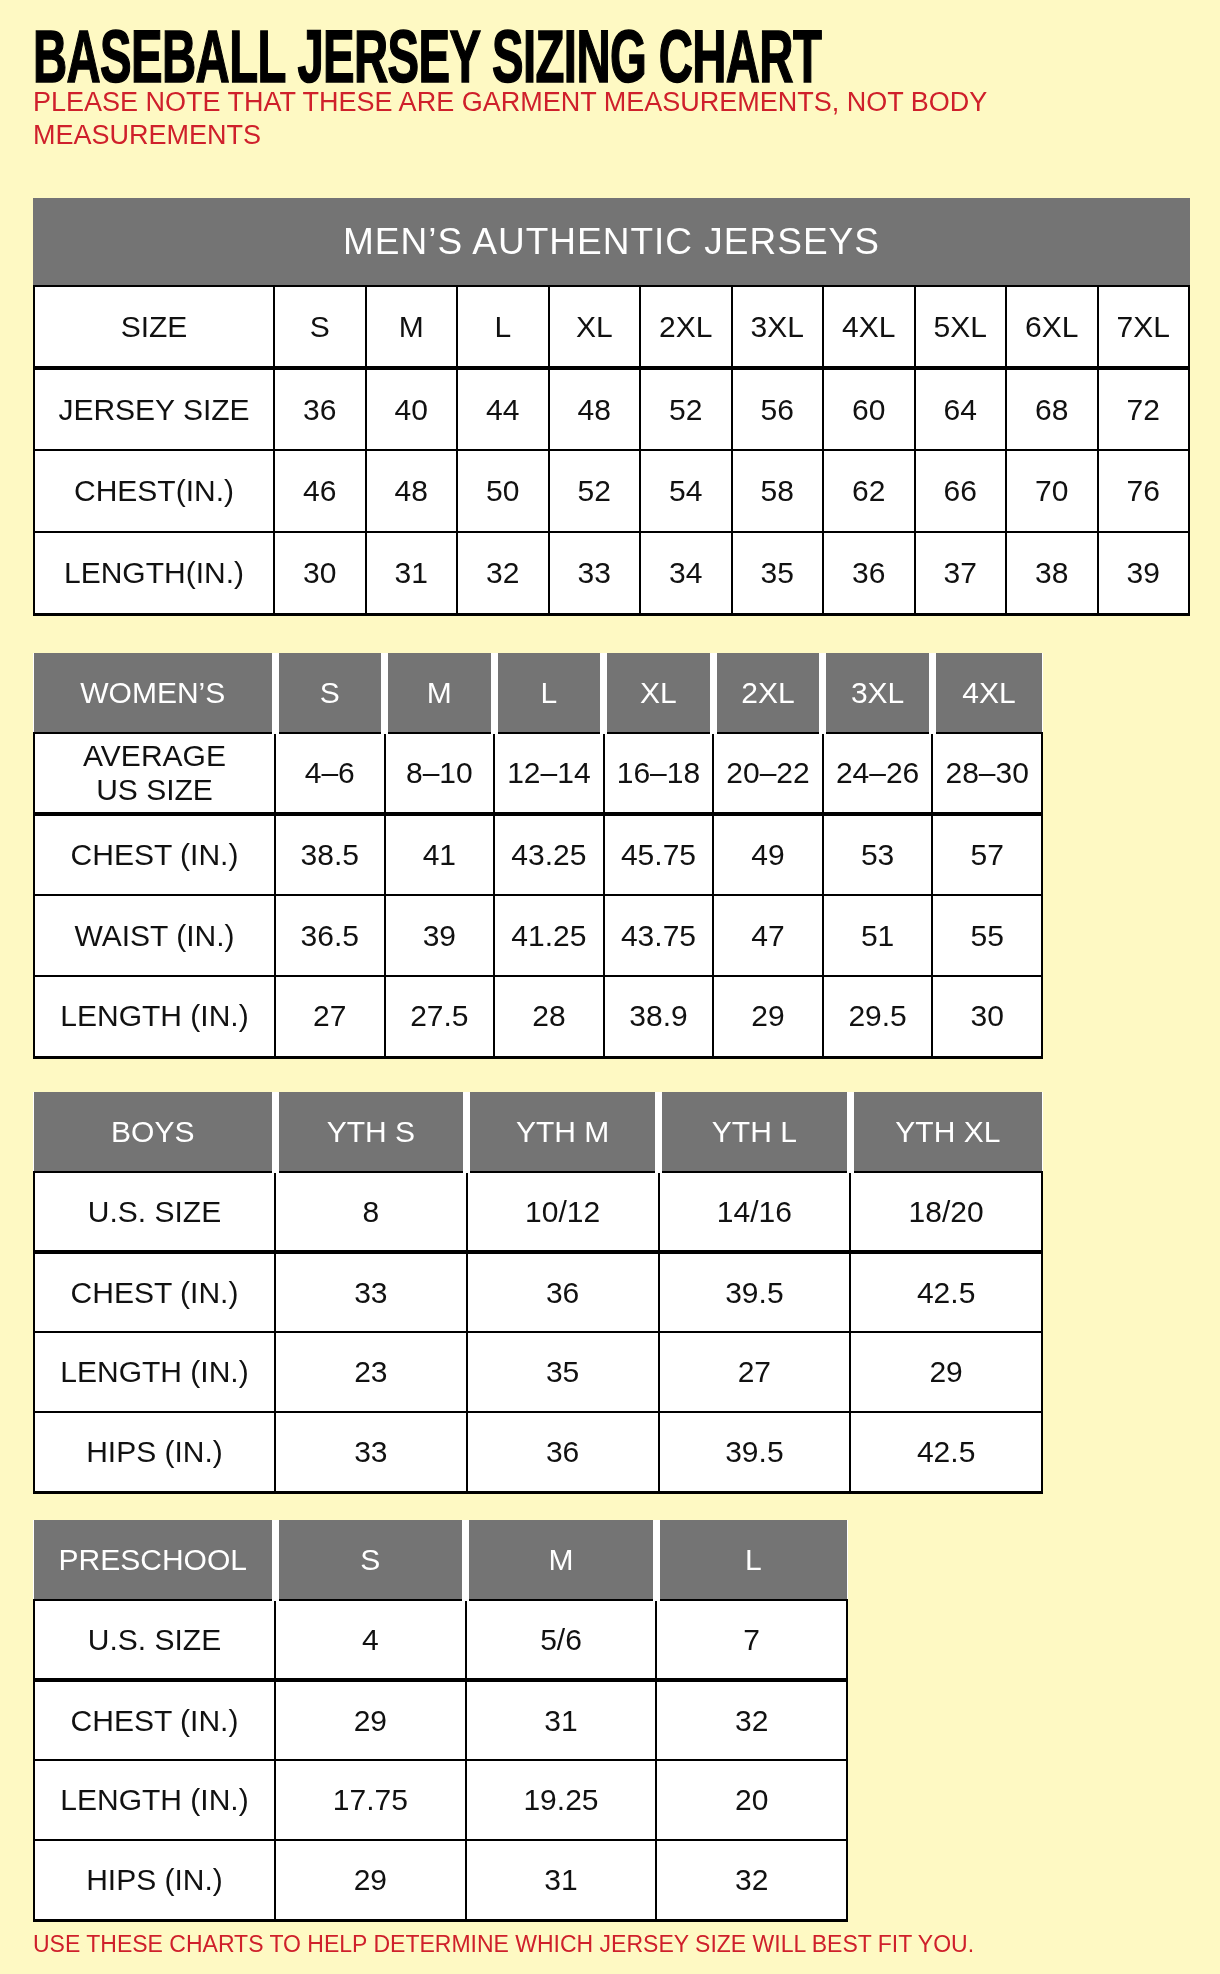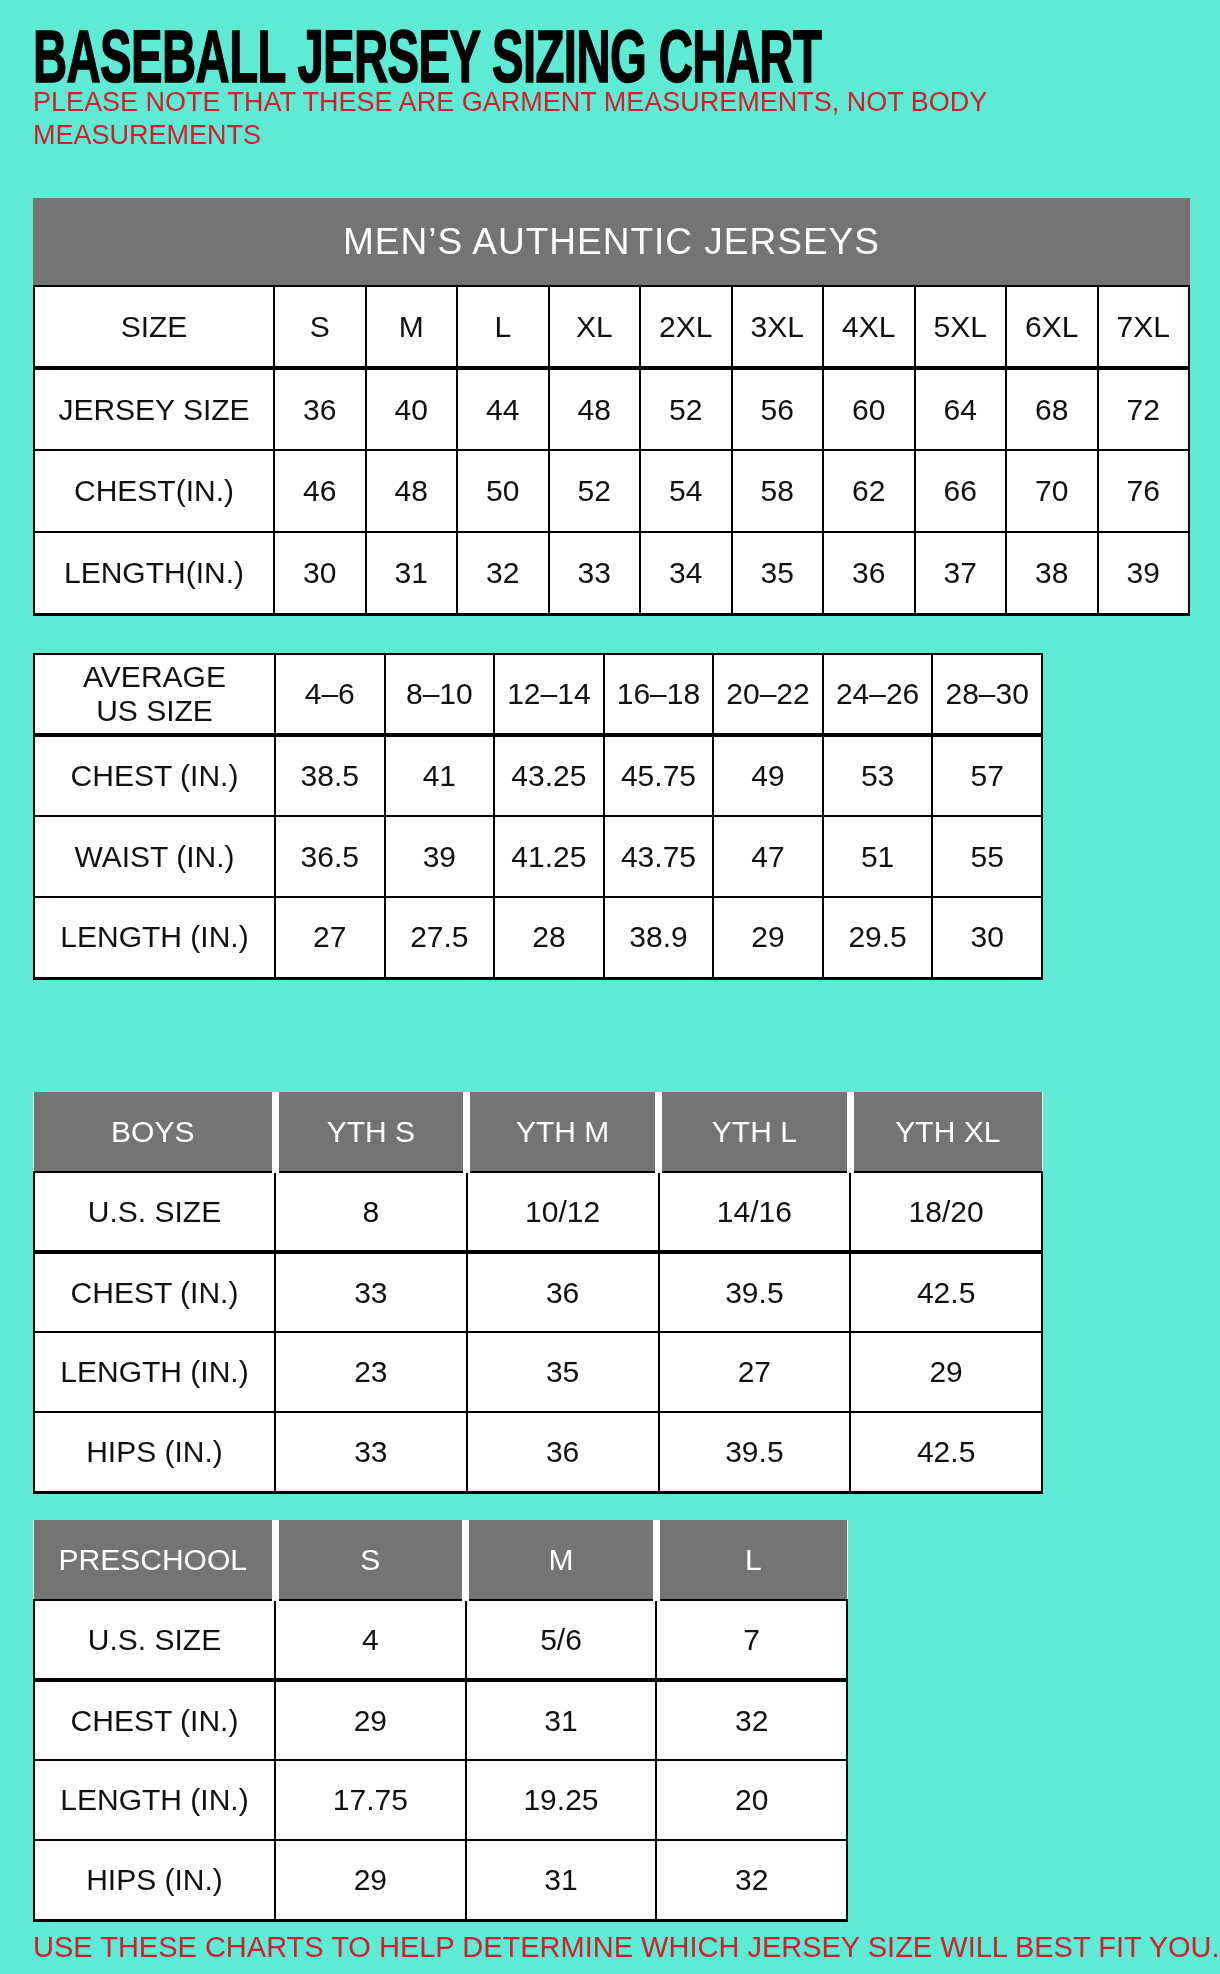--- a/index.html
+++ b/index.html
@@ -2,21 +2,21 @@
 <html><head>
 <meta charset="utf-8">
 <style>
   :root{
     --gray:#747474;
     --red:#cf202b;
     --ink:#111;
   }
   html,body{margin:0;padding:0;background:#fff;}
   body{font-family:"Liberation Sans", sans-serif;}
-  .sheet{position:relative;width:1220px;height:1974px;background:#5eead4;overflow:hidden;}
+  .sheet{position:relative;width:1220px;height:1974px;background:#fef9c3;overflow:hidden;}
 
   .title{position:absolute;left:33px;top:16px;height:80px;display:flex;align-items:center;}
   .title span{
     display:inline-block;white-space:nowrap;
     font-weight:bold;font-size:74px;letter-spacing:-1px;color:#000;
     transform:scaleX(0.64);transform-origin:0 50%;
     -webkit-text-stroke:1.5px #000;
   }
 
   .note{
@@ -50,21 +50,21 @@
   #womens-table tr.ghead{height:80px;}
 
   #boys-table{left:33px;top:1092px;width:1010px;}
   #boys-table tr{height:80px;}
 
   #preschool-table{left:33px;top:1520px;width:815px;}
   #preschool-table tr{height:80px;}
 
   .footer{
     position:absolute;left:33px;top:1931px;width:1160px;
-    color:var(--red);font-size:29px;white-space:nowrap;font-weight:400;
+    color:var(--red);font-size:23px;white-space:nowrap;font-weight:400;
   }
 </style>
 </head>
 <body>
 
 <div class="sheet">
 
   <div class="title">
     <span>BASEBALL JERSEY SIZING CHART</span>
   </div>
@@ -151,20 +151,30 @@
         <col style="width:241px">
         <col>
         <col>
         <col>
         <col>
         <col>
         <col>
         <col>
       </colgroup>
     <tbody>
+        <tr class="ghead">
+      <td>WOMEN’S</td>
+      <td>S</td>
+      <td>M</td>
+      <td>L</td>
+      <td>XL</td>
+      <td>2XL</td>
+      <td>3XL</td>
+      <td>4XL</td>
+    </tr>
     <tr class="firstrow">
       <td>AVERAGE
 US SIZE</td>
       <td>4–6</td>
       <td>8–10</td>
       <td>12–14</td>
       <td>16–18</td>
       <td>20–22</td>
       <td>24–26</td>
       <td>28–30</td>

